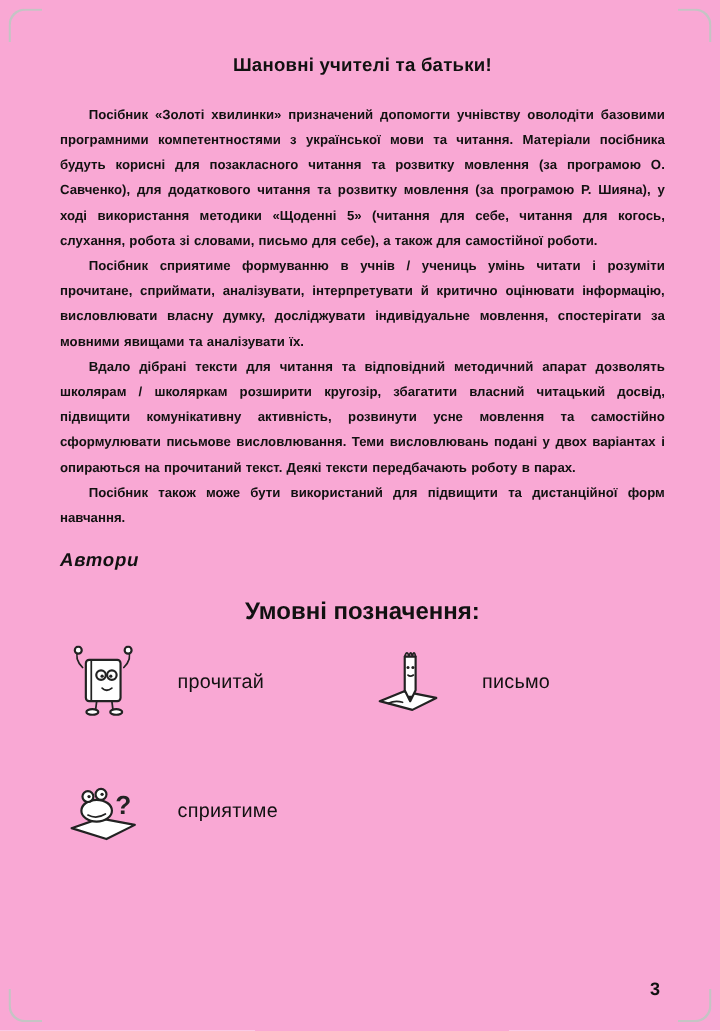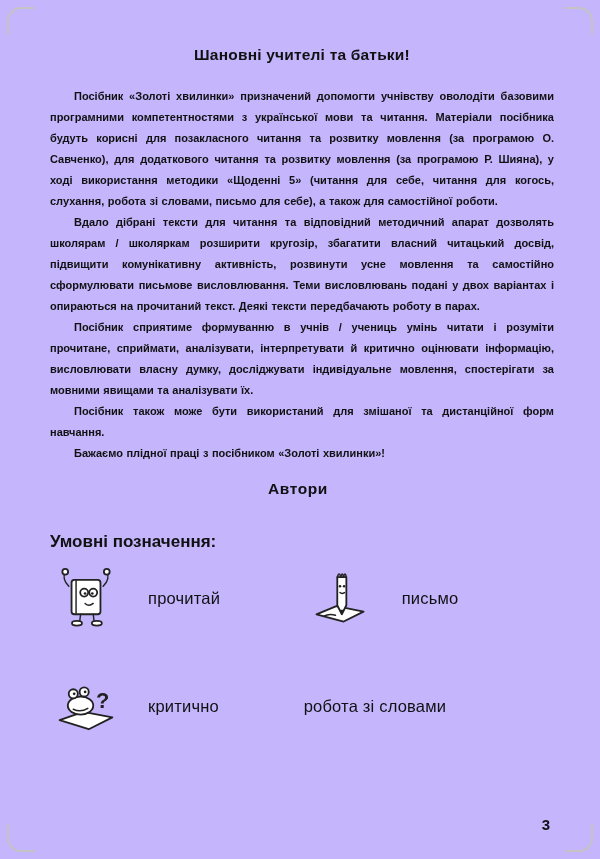--- a/index.html
+++ b/index.html
@@ -1,19 +1,19 @@
 <!DOCTYPE html>
 <html lang="uk"><head>
 <meta charset="utf-8">
 <style>
   html,body{margin:0;padding:0;background:#fff;}
   .page{
     position:relative;
     width:600px;height:859px;
-    background:#c4b5fd;
+    background:#f9a8d4;
     font-family:"Liberation Sans", sans-serif;
     color:#111;
     overflow:hidden;
   }
   
   .corner{position:absolute;width:26px;height:26px;border:0 solid #c4c4c4;}
   .corner.tl{top:7px;left:7px;border-top-width:2px;border-left-width:2px;border-top-left-radius:14px;}
   .corner.tr{top:7px;right:7px;border-top-width:2px;border-right-width:2px;border-top-right-radius:14px;}
   .corner.bl{bottom:7px;left:7px;border-bottom-width:2px;border-left-width:2px;border-bottom-left-radius:14px;}
   .corner.br{bottom:7px;right:7px;border-bottom-width:2px;border-right-width:2px;border-bottom-right-radius:14px;}
@@ -31,32 +31,33 @@
     margin:0;
     font-size:11px;
     font-weight:bold;
     line-height:21px;
     text-align:justify;
     text-indent:24px;
     word-spacing:.5px;
     hyphens:auto;
   }
   .signature{
-    text-align:center;
+    text-align:left;
     font-size:15.5px;
     font-weight:bold;
+    font-style:italic;
     margin-top:16px;
     padding-right:8px;
     letter-spacing:.6px;
   }
   .legend-heading{
-    text-align:left;
-    font-size:17px;
+    text-align:center;
+    font-size:20px;
     font-weight:bold;
-    margin-top:34px;
+    margin-top:22px;
     margin-bottom:10px;
   }
   .legend{
     display:grid;
     grid-template-columns:1fr 1.15fr;
     row-gap:14px;
     column-gap:6px;
     margin-top:8px;
     gap:36px;
   }
@@ -99,24 +100,23 @@
   <div class="corner tr"></div>
   <div class="corner bl"></div>
   <div class="corner br"></div>
 
   <div class="content">
 
     <h1 class="title">Шановні учителі та батьки!</h1>
 
     <div class="body-text">
       <p>Посібник «Золоті хвилинки» призначений допомогти учнівству оволодіти базовими програмними компетентностями з української мови та читання. Матеріали посібника будуть корисні для позакласного читання та розвитку мовлення (за програмою О. Савченко), для додаткового читання та розвитку мовлення (за програмою Р. Шияна), у ході використання методики «Щоденні 5» (читання для себе, читання для когось, слухання, робота зі словами, письмо для себе), а також для самостійної роботи.</p>
+      <p>Посібник сприятиме формуванню в учнів / учениць умінь читати і  розуміти прочитане, сприймати, аналізувати, інтерпретувати й критично оцінювати інформацію, висловлювати власну думку, досліджувати індивідуальне мовлення, спостерігати за мовними явищами та аналізувати їх.</p>
       <p>Вдало дібрані тексти для читання та відповідний методичний апарат дозволять школярам / школяркам розширити кругозір, збагатити власний читацький досвід, підвищити комунікативну активність, розвинути усне мовлення та самостійно сформулювати письмове висловлювання. Теми висловлювань подані у двох варіантах і опираються на прочитаний текст. Деякі тексти передбачають роботу в парах.</p>
-      <p>Посібник сприятиме формуванню в учнів / учениць умінь читати і  розуміти прочитане, сприймати, аналізувати, інтерпретувати й критично оцінювати інформацію, висловлювати власну думку, досліджувати індивідуальне мовлення, спостерігати за мовними явищами та аналізувати їх.</p>
-      <p>Посібник також може бути використаний для змішаної та дистанційної форм навчання.</p>
-      <p>Бажаємо плідної праці з посібником «Золоті хвилинки»!</p>
+      <p>Посібник також може бути використаний для підвищити та дистанційної форм навчання.</p>
     </div>
 
     <div class="signature">Автори</div>
 
     <div class="legend-heading">Умовні позначення:</div>
 
     <div class="legend">
 
       <div class="legend-item">
         <span class="icon-box">
@@ -163,25 +163,24 @@
             <path class="stroke" d="M4 45 L30 36 L62 42 L36 55 Z" stroke-width="1.8"></path>
             <ellipse class="stroke" cx="27" cy="29" rx="14" ry="10" stroke-width="2"></ellipse>
             <circle class="stroke" cx="19" cy="16" r="5" stroke-width="2"></circle>
             <circle class="stroke" cx="31" cy="14" r="5" stroke-width="2"></circle>
             <circle class="dot" cx="20" cy="16" r="1.5"></circle>
             <circle class="dot" cx="32" cy="14" r="1.5"></circle>
             <path class="thin" d="M19 33 Q27 37 35 32"></path>
             <text x="44" y="32" font-size="24" font-weight="bold" font-family="Liberation Sans, sans-serif" fill="#222">?</text>
           </svg>
         </span>
-        <span class="label">критично</span>
+        <span class="label">сприятиме</span>
       </div>
 
       <div class="legend-item">
-        <span class="label">робота зі словами</span>
       </div>
 
     </div>
   </div>
 
   <div class="page-number">3</div>
 
 </div>
 
 </body></html>

